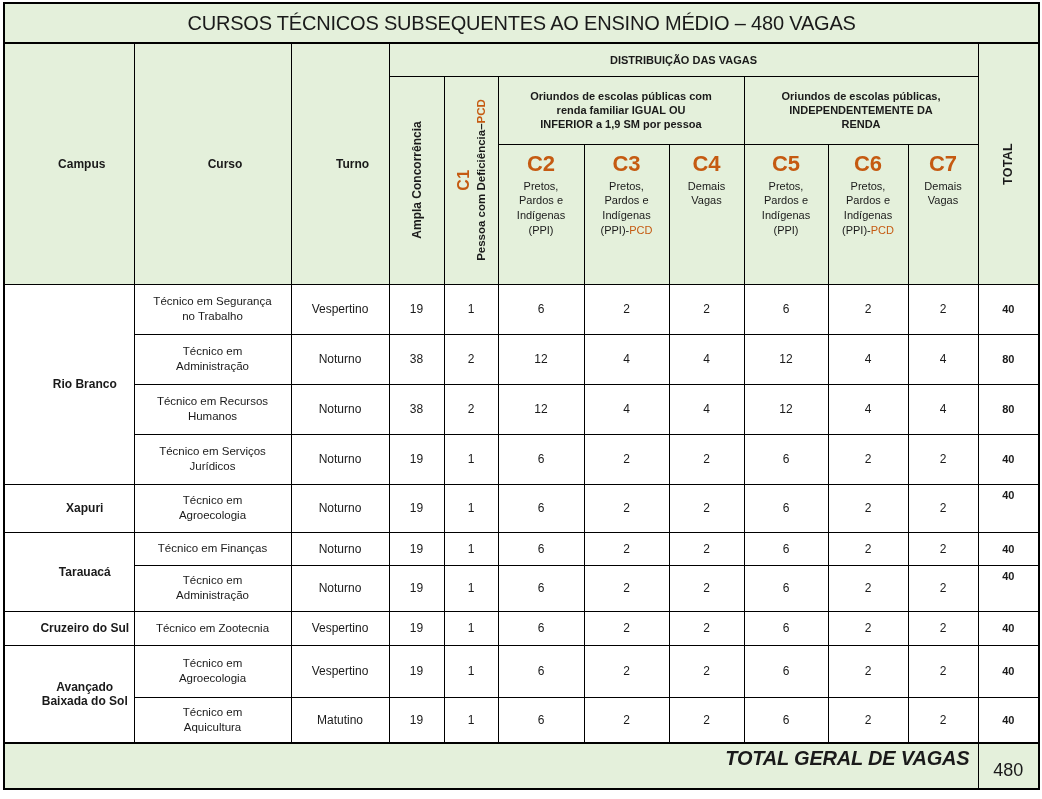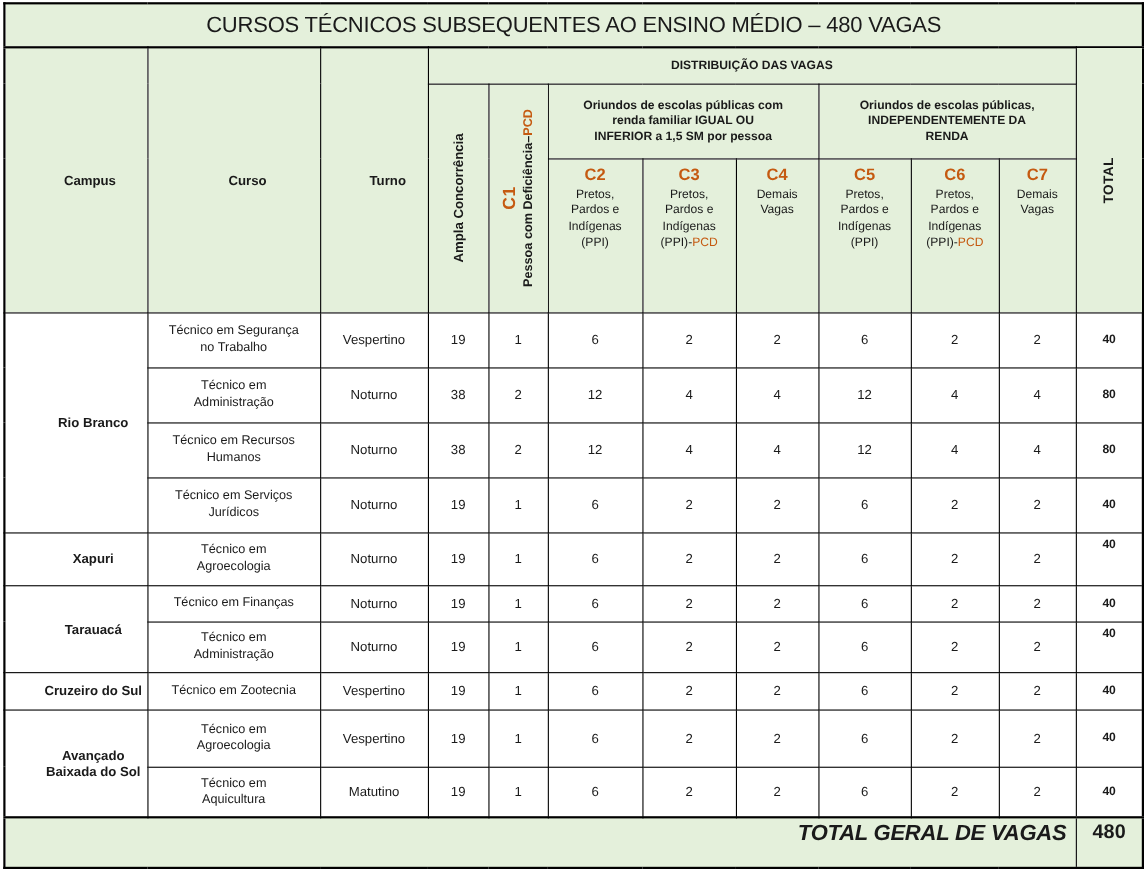--- a/index.html
+++ b/index.html
@@ -42,37 +42,37 @@
     position:absolute;top:50%;left:50%;
     transform:translate(-50%,-50%) rotate(-90deg);
     white-space:nowrap;
   }
   .ampla-txt{font-size:12px;font-weight:bold;}
   .total-txt{font-size:12.5px;font-weight:bold;letter-spacing:0.3px;}
   .c1block{text-align:center;line-height:1.25;}
   .c1code{font-size:16px;font-weight:bold;color:var(--accent);letter-spacing:0.5px;}
   .c1desc{font-size:11.5px;font-weight:bold;}
   .ccell{background:var(--header-bg);vertical-align:top;padding-top:6px;}
-  .ccode{font-size:15px;font-weight:bold;color:var(--accent);margin-bottom:2px;}
+  .ccode{font-size:22px;font-weight:bold;color:var(--accent);margin-bottom:2px;}
   .clabel{font-size:11px;font-weight:normal;line-height:1.35;white-space:pre-line;}
   .orange{color:var(--accent);}
   
   .campus-cell{font-weight:bold;font-size:12px;white-space:pre-line;background:#fff;padding-left:34px;}
   .curso-cell{font-size:11.5px;line-height:1.3;white-space:pre-line;}
   .turno-cell,.num-cell{font-size:12px;}
   .tot-cell{font-size:11px;font-weight:bold;}
   .vtop{vertical-align:top;padding-top:4px;}
   
   .footer-row td{background:var(--header-bg);border-top:2px solid var(--border);}
   .footer-label{
     text-align:right;font-weight:bold;font-size:20px;
     vertical-align:top;padding:3px 8px 0 0;letter-spacing:-0.2px;font-style:italic;
   }
   .footer-total{
-    font-weight:bold;font-size:18px;vertical-align:top;padding-top:2px;
+    font-weight:normal;font-size:18px;vertical-align:top;padding-top:16px;
   }
 </style>
 </head>
 <body>
 
 <div class="page">
   <table class="vagas">
     <colgroup>
       <col style="width:130px">
         <col style="width:157px">
@@ -108,21 +108,21 @@
         <div class="rot ampla-txt">Ampla Concorrência</div>
       </td>
       <td class="hdr vcell" rowspan="2">
         <div class="rot c1block">
           <div class="c1code">C1</div>
           <div class="c1desc"><span>Pessoa com Deficiência–</span><span class="orange">PCD</span></div>
         </div>
       </td>
       <td class="hdr hdr-small preline" colspan="3">Oriundos de escolas públicas com
 renda familiar IGUAL OU
-INFERIOR a 1,5 SM por pessoa</td>
+INFERIOR a 1,9 SM por pessoa</td>
       <td class="hdr hdr-small preline" colspan="3">Oriundos de escolas públicas,
 INDEPENDENTEMENTE DA
 RENDA</td>
     </tr>
 
     <tr id="c-row" style="height:140px">
           <td class="ccell">
             <div class="ccode">C2</div>
             <div class="clabel">Pretos,
 Pardos e

